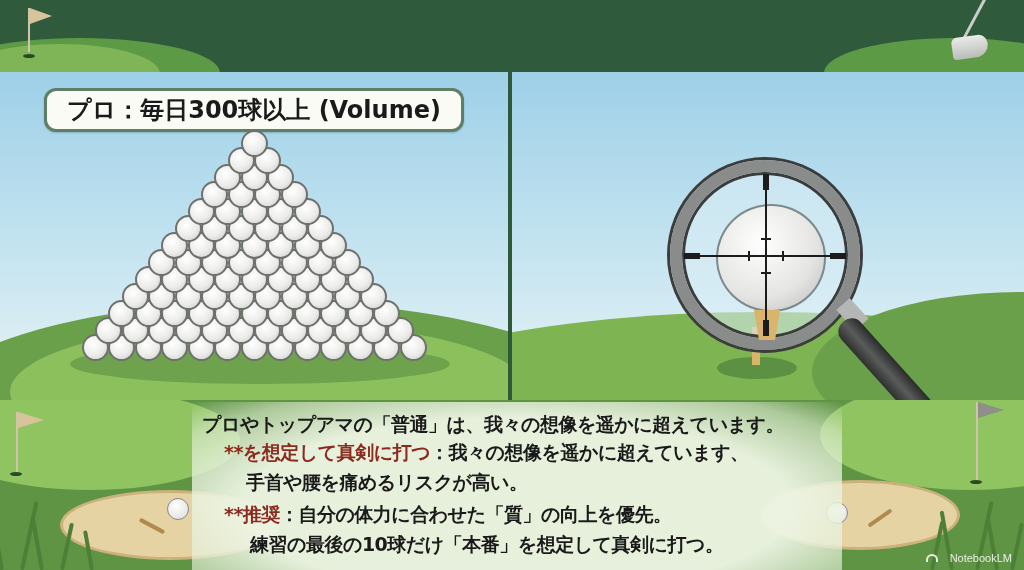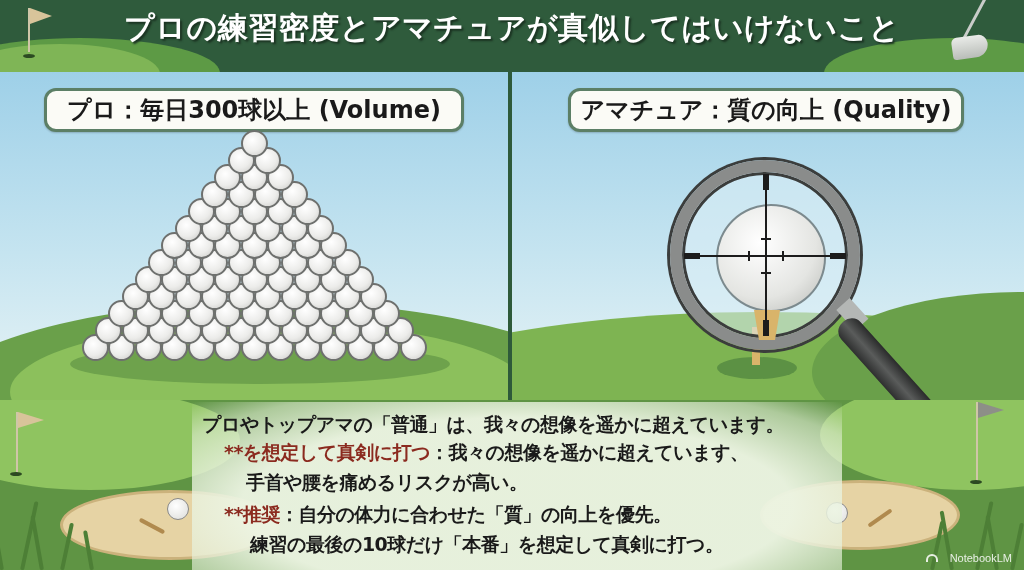--- a/index.html
+++ b/index.html
@@ -74,21 +74,20 @@
   <div class="hill-r"></div>
   <div class="flag-small" style="left:28px; top:8px;">
     <div class="pole" style="height:44px;"></div>
     <div class="cloth" style="border-left:22px solid #d8c49a;"></div>
     <div class="hole" style="left:-5px; top:46px;"></div>
   </div>
   <div class="club">
     <div class="shaft"></div>
     <div class="head"></div>
   </div>
-  <div class="header-title">プロの練習密度とアマチュアが真似してはいけないこと</div>
 </div>
 
 <div class="panel panel-left">
   <div class="ground" style="left:-80px; top:230px; width:700px; height:220px; background:#6aa04a;"></div>
   <div class="ground" style="left:10px; top:250px; width:520px; height:140px; background:#8cc05c;"></div>
   <div class="ground" style="left:70px; top:272px; width:380px; height:40px; background:#6ea24c;"></div>
   <div class="pill pill-left">プロ：毎日300球以上 (Volume)</div>
   <div class="pyramid" id="pyramid">
       <div class="ball" style="left: 81.75px; top: 262px;"></div>
       <div class="ball" style="left: 108.25px; top: 262px;"></div>
@@ -182,21 +181,20 @@
       <div class="ball" style="left: 254px; top: 75px;"></div>
       <div class="ball" style="left: 240.75px; top: 58px;"></div>
     </div>
 </div>
 
 <div class="divider"></div>
 
 <div class="panel panel-right">
   <div class="ground" style="left:-200px; top:240px; width:900px; height:240px; background:#7eb452;"></div>
   <div class="ground" style="left:300px; top:220px; width:420px; height:160px; background:#6aa04a;"></div>
-  <div class="pill pill-right">アマチュア：質の向上 (Quality)</div>
   <div class="tee-shadow"></div>
   <div class="tee-stem"></div>
   <div class="magnifier">
     <div class="lens-ring"></div>
     <div class="lens-ball"></div>
     <div class="tee-top"></div>
     <div class="cross-v"></div>
     <div class="cross-h"></div>
     <div class="cross-tick" style="left:93px; top:14px; width:6px; height:16px;"></div>
     <div class="cross-tick" style="left:93px; top:160px; width:6px; height:16px;"></div>

